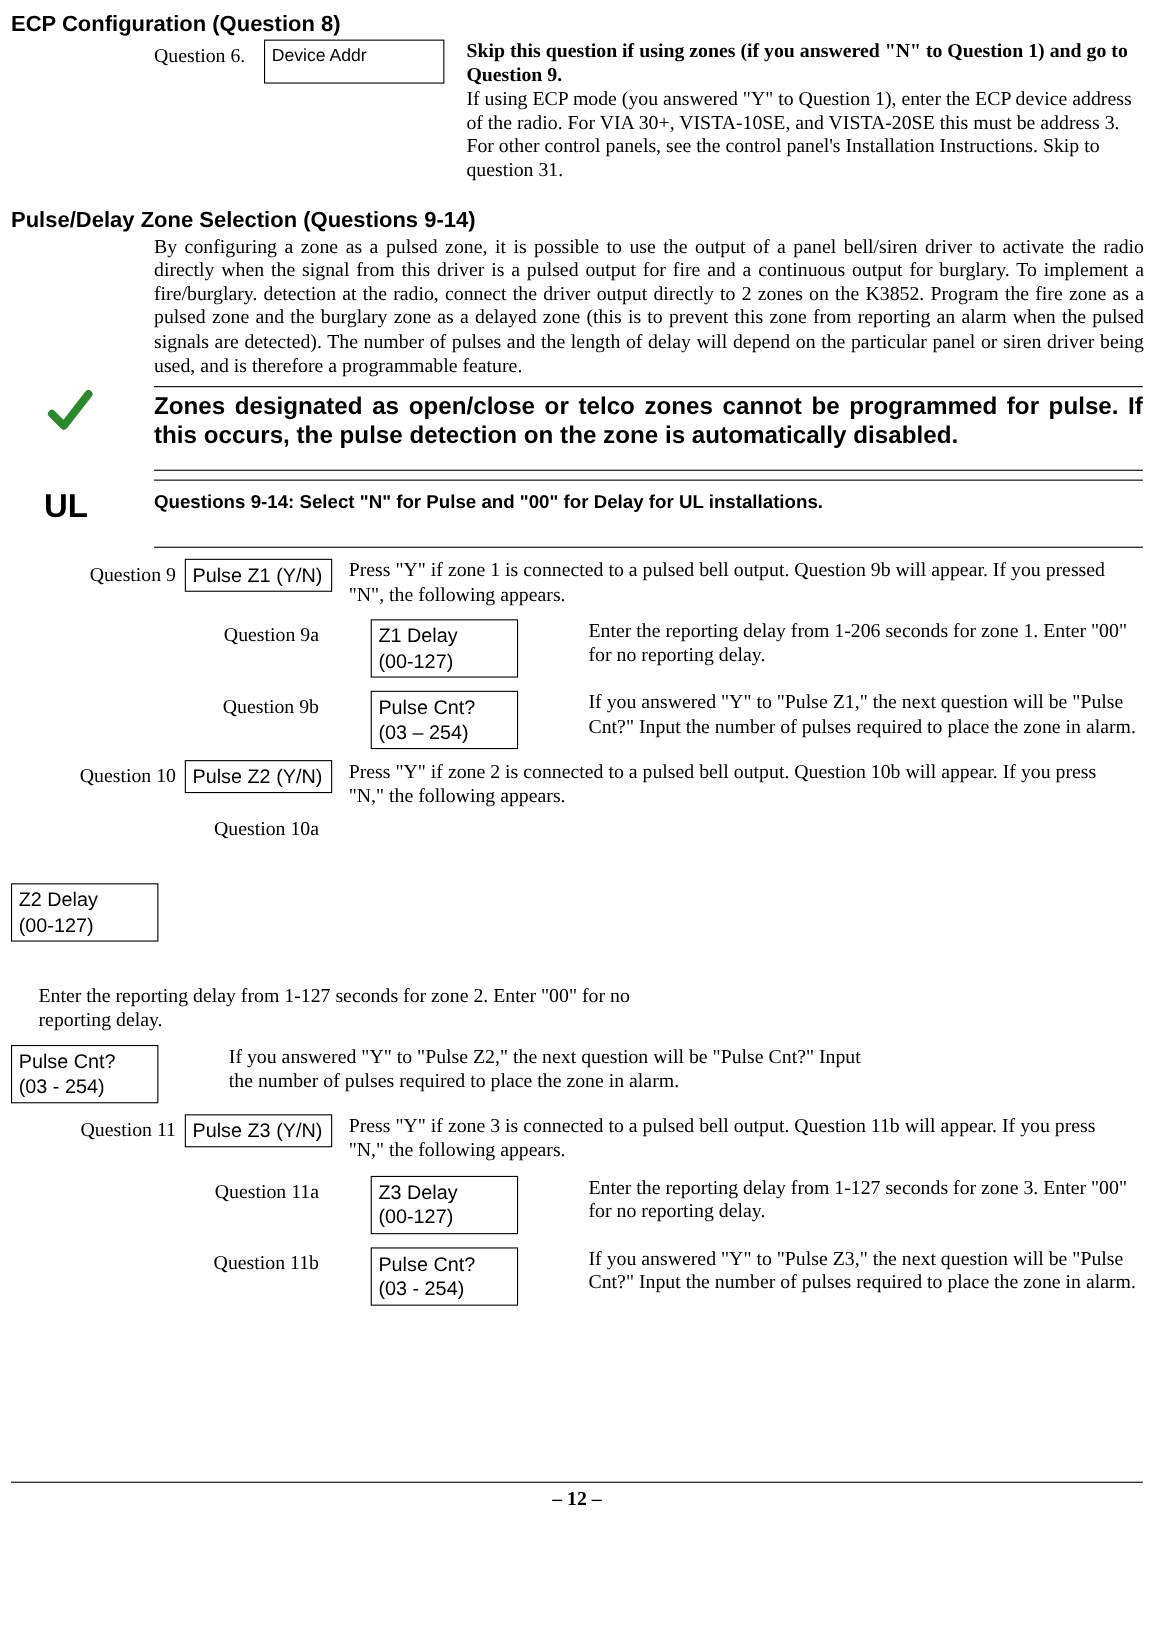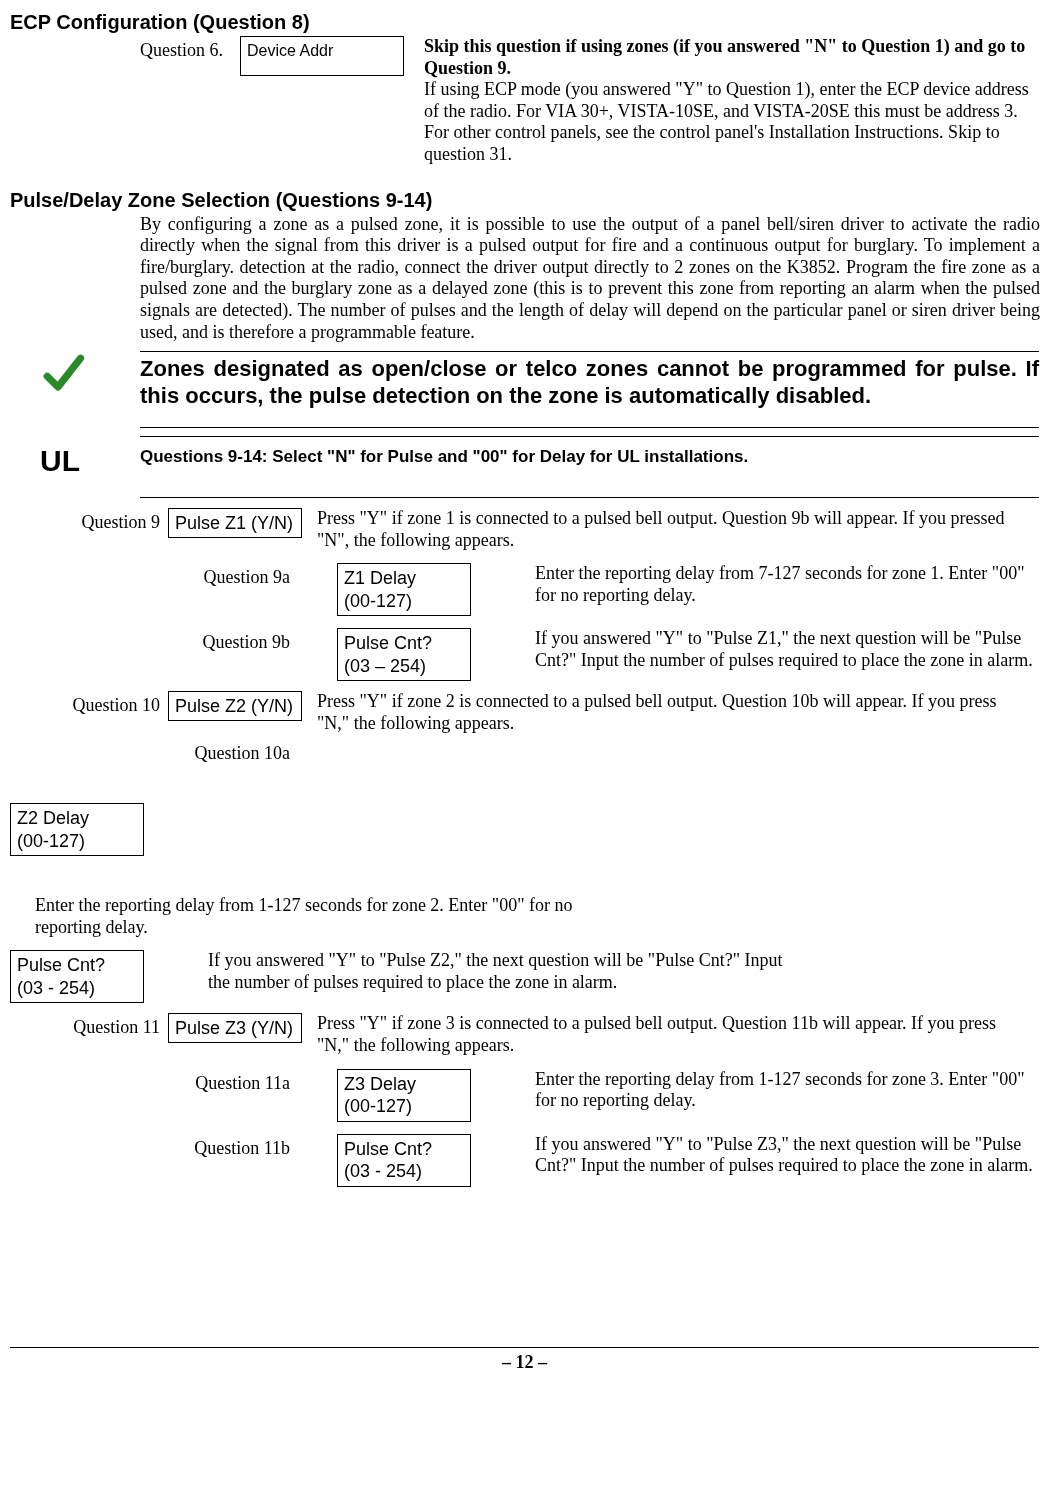--- a/index.html
+++ b/index.html
@@ -184,21 +184,21 @@
   <div class="lbl">Question 9</div>
   <div class="box single">Pulse Z1 (Y/N)</div>
   <div class="desc">Press "Y" if zone 1 is connected to a pulsed bell output. Question 9b will appear.  If you pressed "N", the following appears.</div>
 </div>
 
 <div class="q-row sub">
   <div class="lbl">Question 9a</div>
   <div class="box">
     <span>Z1 Delay</span><br><span>(00-127)</span>
   </div>
-  <div class="desc">Enter the reporting delay from 7-127 seconds for zone 1.  Enter "00" for no reporting delay.</div>
+  <div class="desc">Enter the reporting delay from 1-206 seconds for zone 1.  Enter "00" for no reporting delay.</div>
 </div>
 
 <div class="q-row sub">
   <div class="lbl">Question 9b</div>
   <div class="box">
     <span>Pulse Cnt?</span><br><span>(03 – 254)</span>
   </div>
   <div class="desc">If you answered "Y" to "Pulse Z1," the next question will be "Pulse Cnt?"  Input the number of pulses required to place the zone in alarm.</div>
 </div>
 

